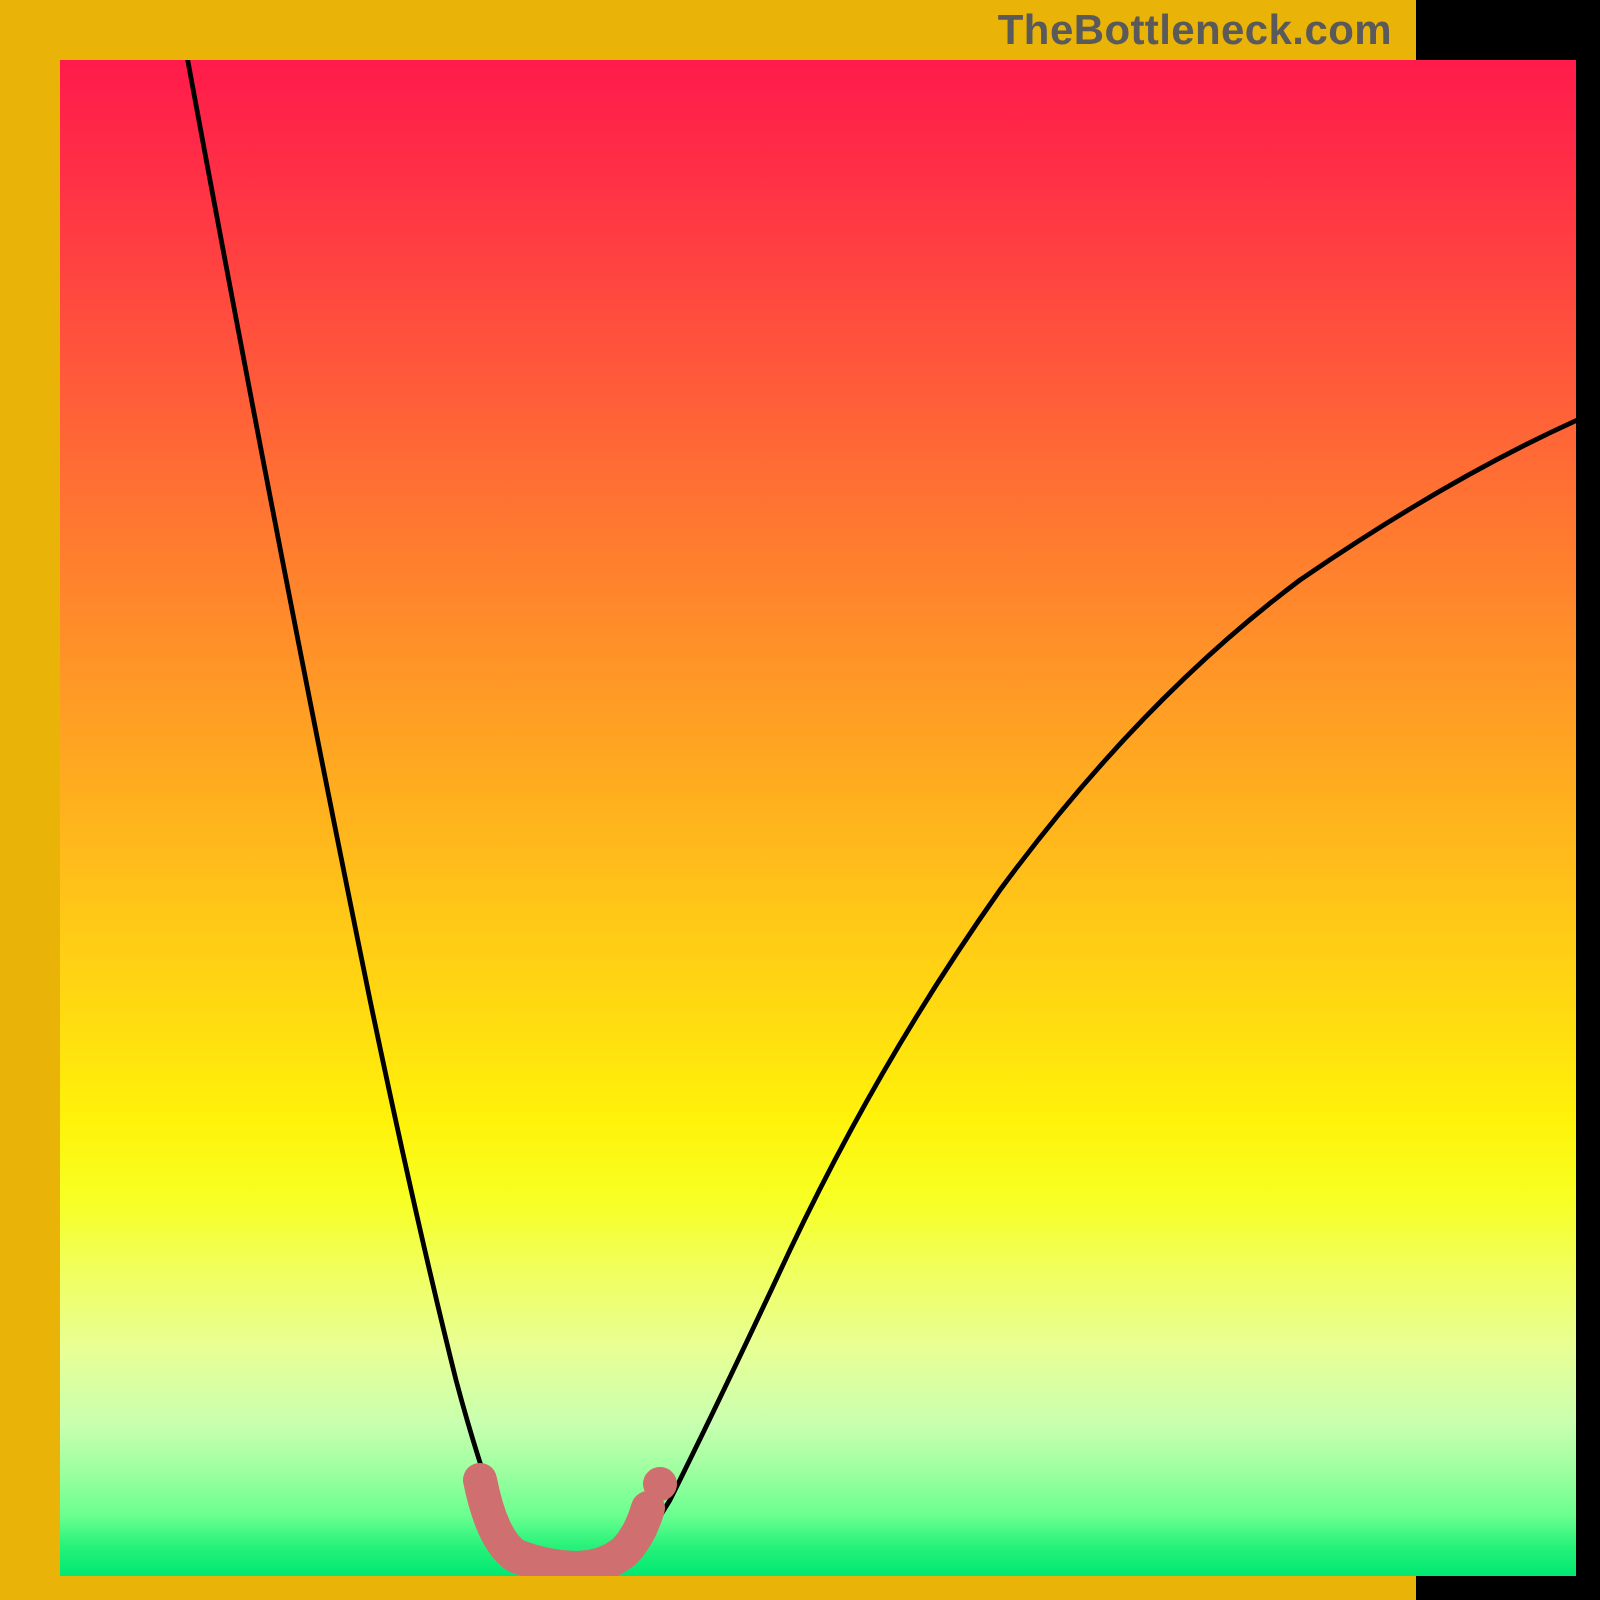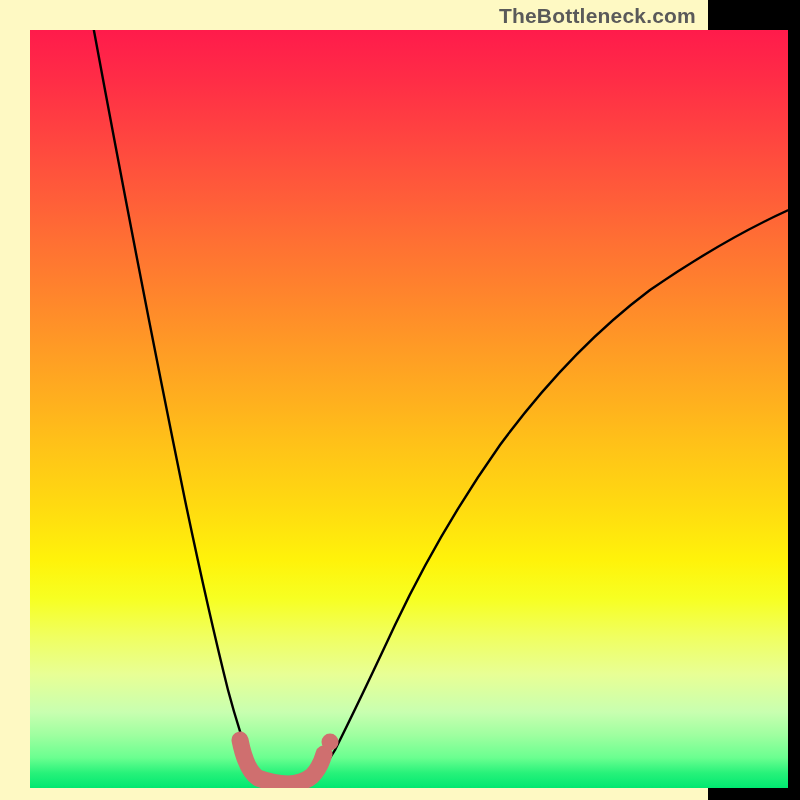--- a/index.html
+++ b/index.html
@@ -9,21 +9,21 @@
     height: 800px;
     background: #000;
     overflow: hidden;
     font-family: Arial, Helvetica, sans-serif;
   }
   .frame {
     position: absolute;
     inset: 0;
     width: 708px;
     height: 800px;
-    background: #fef9c3;
+    background: #eab308;
   }
   .plot-area {
     position: absolute;
     left: 30px;
     top: 30px;
     width: 758px;
     height: 758px;
     overflow: hidden;
   }
   .gradient {

